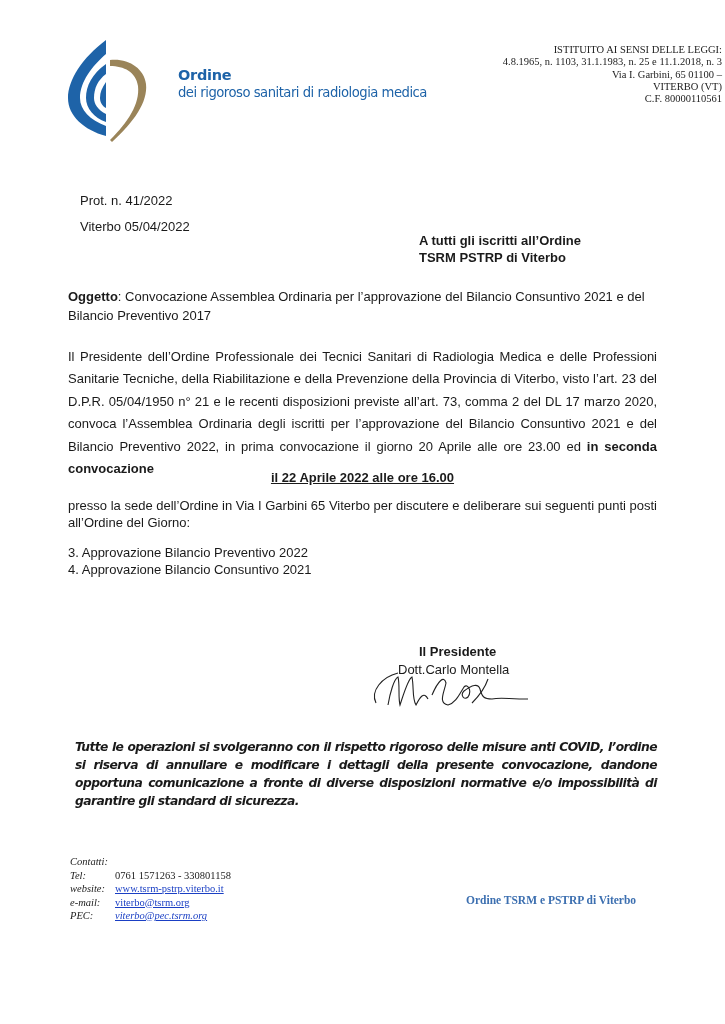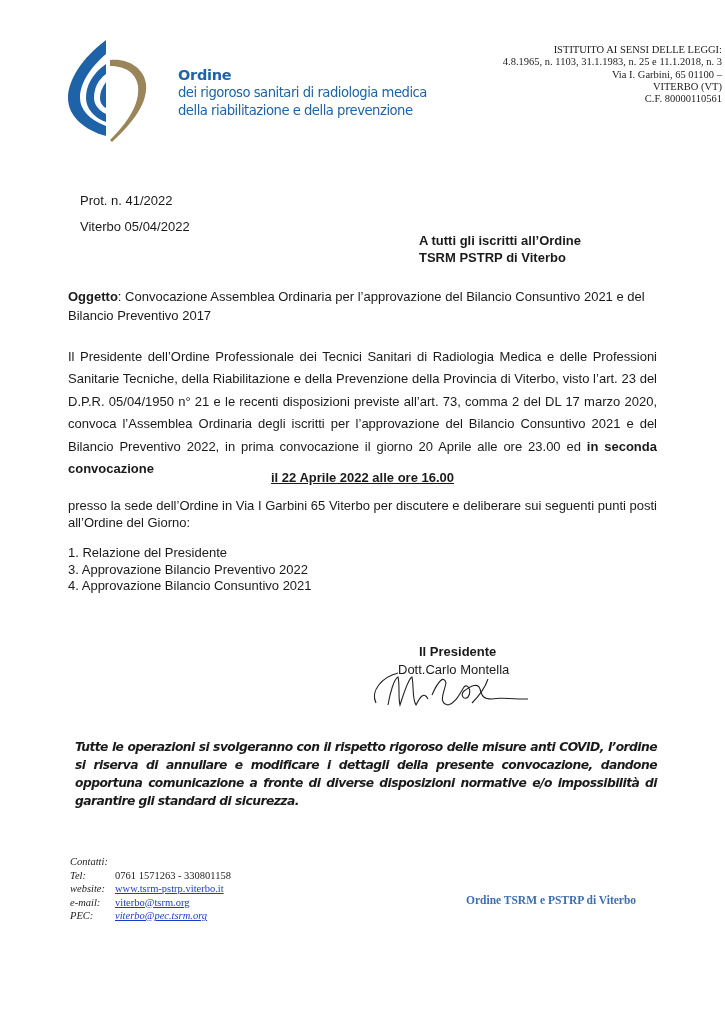--- a/index.html
+++ b/index.html
@@ -39,21 +39,20 @@
 <svg class="abs logo-mark" viewBox="0 0 88 110">
   <path d="M44 4 C20 22 6 44 6 62 C6 80 22 94 44 100 L44 90 C28 84 18 74 18 62 C18 46 30 30 44 18 Z" fill="#1e63a8"></path>
   <path d="M44 28 C30 38 24 50 24 62 C24 72 32 82 44 86 L44 78 C36 74 32 68 32 62 C32 52 36 44 44 38 Z" fill="#1e63a8"></path>
   <path d="M44 46 C40 52 38 56 38 62 C38 66 40 70 44 72 Z" fill="#1e63a8"></path>
   <path d="M48 24 C66 22 82 32 84 48 C86 66 72 86 50 106 L48 104 C66 86 78 68 76 50 C74 36 62 30 48 30 Z" fill="#9a8459"></path>
 </svg>
 
 <div class="abs logo-text">
   <span class="logo-title">Ordine</span>
   <span class="logo-line">dei rigoroso sanitari di radiologia medica</span>
-  <span class="logo-line">della riabilitazione e della prevenzione</span>
 </div>
 
 <div class="abs legal">
   <span>ISTITUITO AI SENSI DELLE LEGGI:</span>
   <span>4.8.1965, n. 1103, 31.1.1983, n. 25 e 11.1.2018, n. 3</span>
   <span>Via I. Garbini, 65 01100 –</span>
   <span>VITERBO (VT)</span>
   <span>C.F. 80000110561</span>
 </div>
 
@@ -69,21 +68,20 @@
 
 <div class="abs subject"><b>Oggetto</b><span>: Convocazione Assemblea Ordinaria per l’approvazione del Bilancio Consuntivo 2021 e del Bilancio Preventivo 2017</span></div>
 
 <div class="abs body-par"><span>Il Presidente dell’Ordine Professionale dei Tecnici Sanitari di Radiologia Medica e delle Professioni Sanitarie Tecniche, della Riabilitazione e della Prevenzione della Provincia di Viterbo, visto l’art. 23 del D.P.R. 05/04/1950 n° 21 e le recenti disposizioni previste all’art. 73, comma 2 del DL 17 marzo 2020, convoca l’Assemblea Ordinaria degli iscritti per l’approvazione del Bilancio Consuntivo 2021 e del Bilancio Preventivo 2022, in prima convocazione il giorno 20 Aprile alle ore 23.00 ed </span><b>in seconda convocazione</b></div>
 
 <div class="abs date-line">il 22 Aprile 2022 alle ore 16.00</div>
 
 <div class="abs venue">presso la sede dell’Ordine in Via I Garbini 65 Viterbo per discutere e deliberare sui seguenti punti posti all’Ordine del Giorno:</div>
 
 <ul class="abs agenda">
-  <li>1. Relazione del Presidente</li>
   <li>3. Approvazione Bilancio Preventivo 2022</li>
   <li>4. Approvazione Bilancio Consuntivo 2021</li>
 </ul>
 
 <div class="abs sign-title">Il Presidente</div>
 <div class="abs sign-name">Dott.Carlo Montella</div>
 <svg class="abs signature" viewBox="0 0 180 45" fill="none" stroke="#222" stroke-width="1.1">
   <path d="M30 8 C14 12 2 26 8 38"></path>
   <path d="M20 40 C22 28 26 14 30 12 C32 20 30 32 32 40 C36 28 40 14 44 12 C46 22 44 34 48 40 C52 32 56 26 60 34"></path>
   <path d="M64 30 C70 16 76 10 78 18 C76 28 70 38 80 40 C88 38 92 28 96 22 C100 18 104 26 100 32 C96 36 92 30 96 26 C104 20 110 18 112 24 C114 32 116 34 124 34 C132 32 140 34 160 34"></path>

